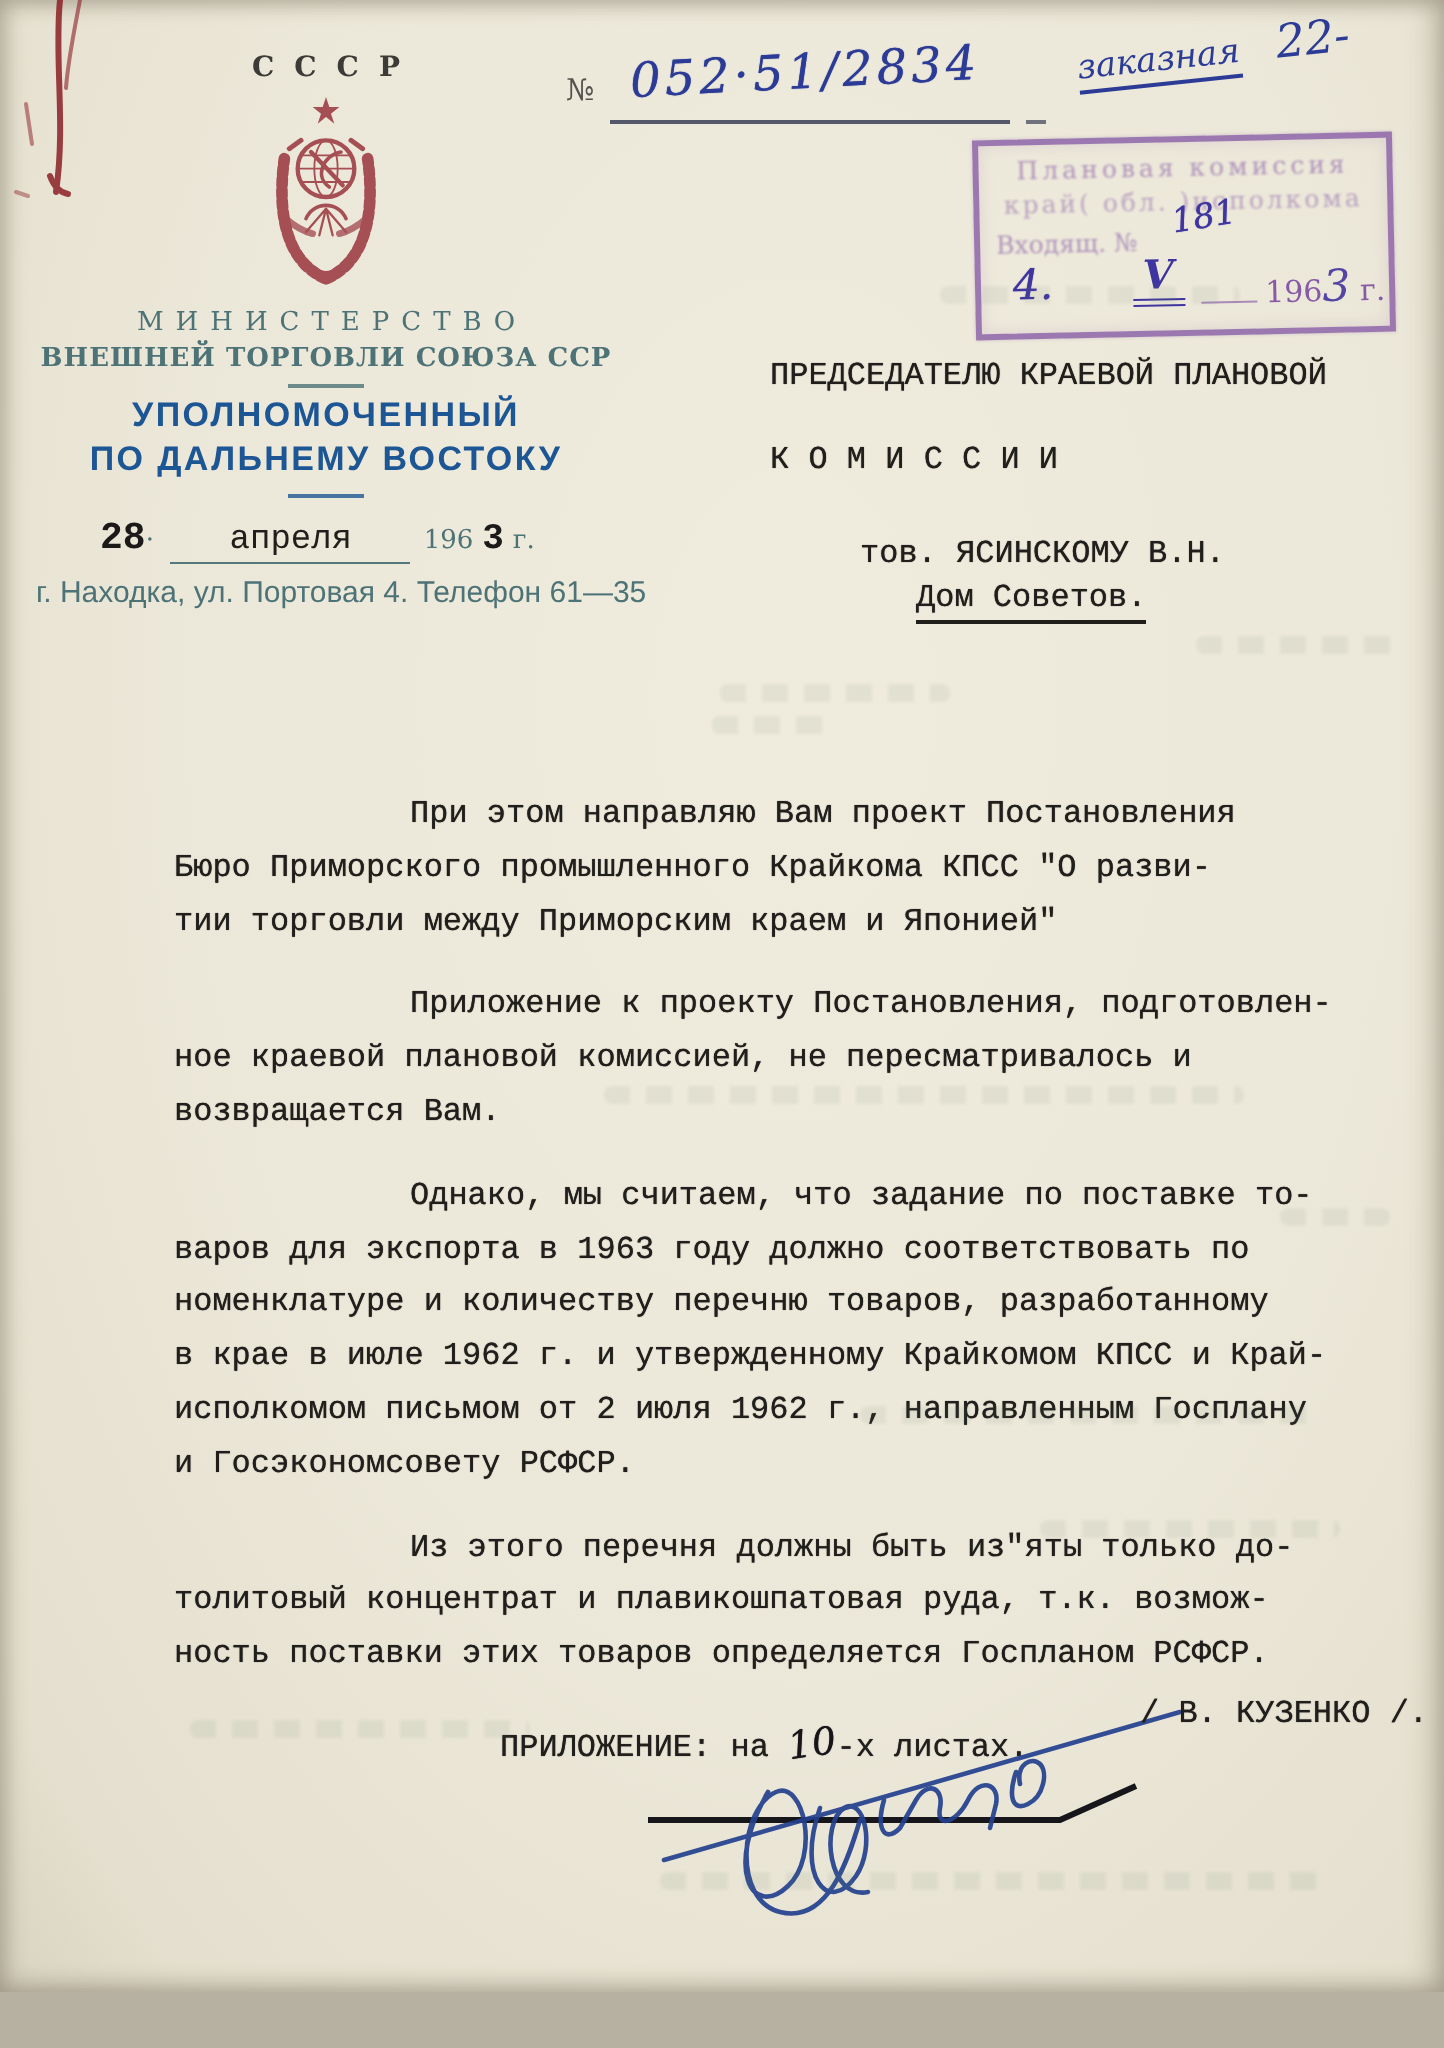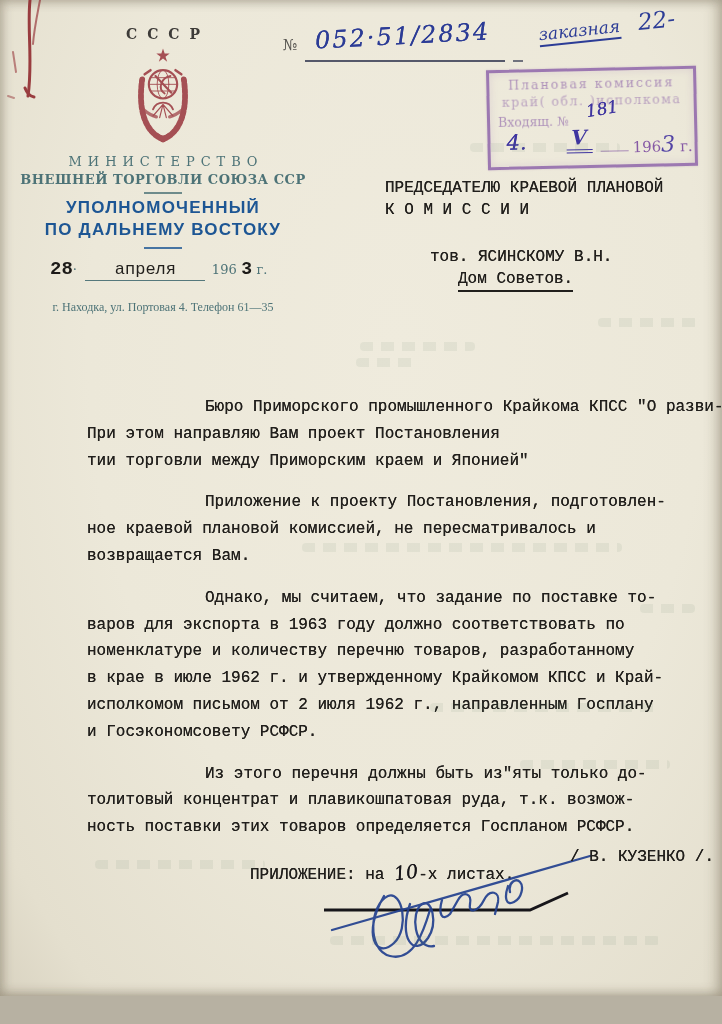--- a/index.html
+++ b/index.html
@@ -54,22 +54,22 @@
   }
   .lh-dateline .day{ font-family:"Liberation Mono","DejaVu Sans Mono",monospace; font-size:19px; font-weight:bold; color:#1c1a18;}
   .lh-dateline .monthline{
     display:inline-block; width:120px; border-bottom:1.5px solid #55787c;
     text-align:center; font-family:"Liberation Mono","DejaVu Sans Mono",monospace;
     font-size:17px; color:#211f1c; margin:0 2px 0 4px; line-height:20px;
   }
   .lh-dateline .printed{ font-family:"DejaVu Serif","Liberation Serif",serif; font-size:13px; color:#4d7377; }
   .lh-dateline .yeartyped{ font-family:"Liberation Mono","DejaVu Sans Mono",monospace; font-size:18px; font-weight:bold; color:#1c1a18; }
   .lh-contact{
-    font-family:Liberation Serif, serif;
-    font-size:12px; color:#4d7377; margin-top:19px; white-space:nowrap;
+    font-family:Liberation Sans, sans-serif;
+    font-size:15px; color:#4d7377; margin-top:6px; white-space:nowrap;
   }
 
   
   .refno{ left:283px; top:24px; width:240px; height:40px; }
   .refno .nosign{ position:absolute; left:0; top:12px; font-family:"DejaVu Serif","Liberation Serif",serif; font-size:15px; color:#55534f; }
   .refno .refline{ position:absolute; left:22px; top:36px; width:200px; border-bottom:2.5px solid #3a3e56; opacity:.85;}
   .refno .refline2{ position:absolute; left:230px; top:36px; width:10px; border-bottom:2.5px solid #3a3e56; opacity:.7;}
   .refno .refvalue{
     position:absolute; left:32px; top:-2px;
     font-family:"DejaVu Serif","Liberation Serif",serif; font-style:italic;
@@ -101,21 +101,21 @@
   .stamp .hw181{ position:absolute; left:96px; top:28px; font-style:italic; font-size:17px; color:#3f35a0; transform:rotate(-8deg); text-shadow:0 0 .5px #3f35a0;}
   .stamp .hw4{ position:absolute; left:16px; top:58px; font-style:italic; font-size:21px; color:#3f35a0; text-shadow:0 0 .5px #3f35a0;}
   .stamp .hwV{ position:absolute; left:76px; top:54px; font-style:italic; font-size:20px; font-weight:bold; color:#3f35a0; border-bottom:4px double #3f35a0; padding:0 5px 0 5px;}
   .stamp .yline{ position:absolute; left:110px; top:80px; width:28px; border-bottom:1.5px solid rgba(125,76,161,.6);}
   .stamp .year{ position:absolute; left:142px; top:62px; font-size:15px; opacity:.9;}
   .stamp .year .hw3{ font-style:italic; font-size:22px; color:#4434a0; }
 
   
   .addr{ left:385px; top:178px; width:320px; font-size:16px; line-height:20px;}
   .addr .a1{ white-space:nowrap; }
-  .addr .a2{ margin-top:2px; }
+  .addr .a2{ margin-top:22px; }
   .addr .recipient{ margin-top:27px; padding-left:45px; white-space:nowrap;}
   .addr .city{ margin-top:28px; padding-left:73px; white-space:nowrap;}
   .addr .building{ margin-top:2px; margin-left:73px; display:inline-block; border-bottom:2px solid #211f1c; padding-bottom:1px; white-space:nowrap;}
 
   
   .attach{ padding-left:163px; margin-top:18px; white-space:nowrap;}
   .attach .hwcount{
     font-family:"DejaVu Serif","Liberation Serif",serif; font-style:italic;
     font-size:19px; color:#17151a; display:inline-block; transform:rotate(-8deg);
   }
@@ -211,22 +211,22 @@
 
   <div class="abs addr tw">
     <div class="a1">ПРЕДСЕДАТЕЛЮ КРАЕВОЙ ПЛАНОВОЙ</div>
     <div class="a2">К О М И С С И И</div>
     <div class="recipient">тов. ЯСИНСКОМУ В.Н.</div>
     <div><span class="building">Дом Советов.</span></div>
   </div>
 
   <div class="abs body-flow tw">
     <div class="para">
+        <div class="tline">При этом направляю Вам проект Постановления</div>
         <div class="tline">Бюро Приморского промышленного Крайкома КПСС "О разви-</div>
-        <div class="tline">При этом направляю Вам проект Постановления</div>
         <div class="tline">тии торговли между Приморским краем и Японией"</div>
       </div>
     <div class="para">
         <div class="tline">Приложение к проекту Постановления, подготовлен-</div>
         <div class="tline">ное краевой плановой комиссией, не пересматривалось и</div>
         <div class="tline">возвращается Вам.</div>
       </div>
     <div class="para">
         <div class="tline">Однако, мы считаем, что задание по поставке то-</div>
         <div class="tline">варов для экспорта в 1963 году должно соответствовать по</div>

